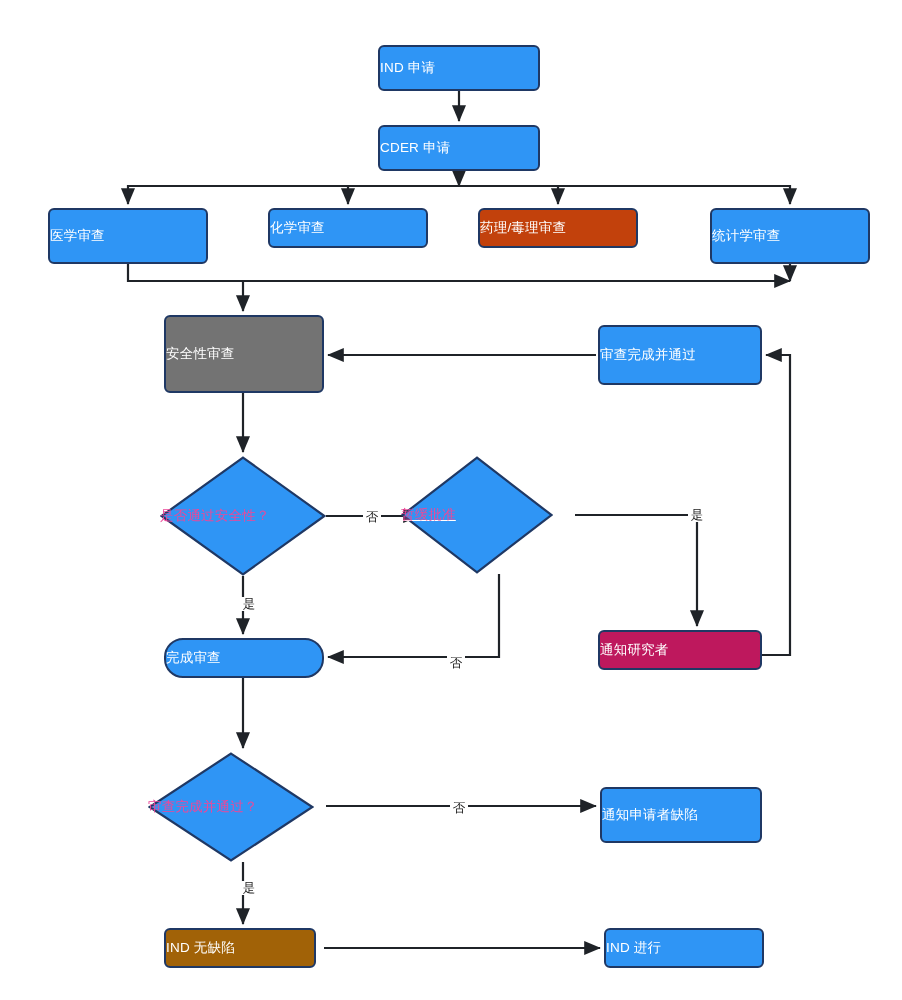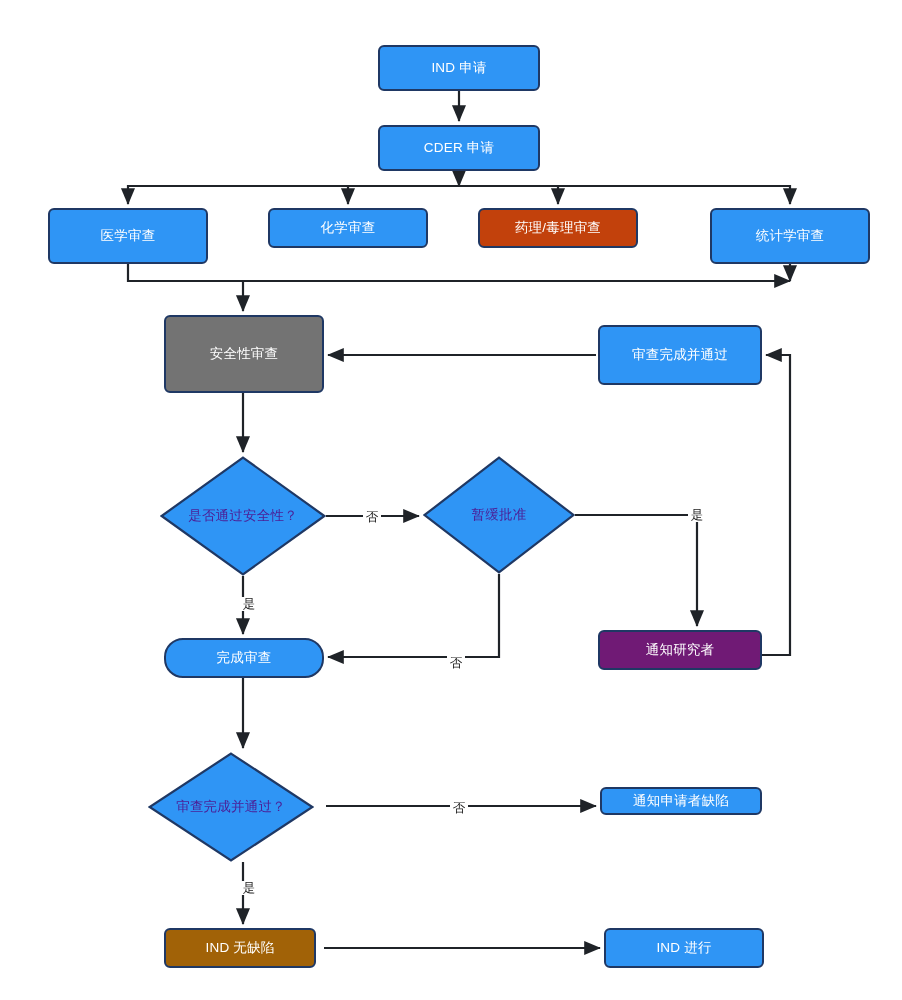--- a/index.html
+++ b/index.html
@@ -30,21 +30,21 @@
     stroke: #1f2328;
     stroke-width: 2.2;
     stroke-linejoin: miter;
     stroke-linecap: butt;
   }
   .node {
     position: absolute;
     box-sizing: border-box;
     display: flex;
     align-items: center;
-    justify-content: center;
+    justify-content: flex-start;
     color: #ffffff;
     font-size: 13.5px;
     line-height: 1.2;
     text-align: center;
     letter-spacing: 0.2px;
     white-space: nowrap;
     user-select: none;
   }
   .node.box {
     background: #2f95f5;
@@ -58,21 +58,21 @@
   .diamond-shape {
     position: absolute;
     left: 0;
     top: 0;
     width: 100%;
     height: 100%;
   }
   .diamond-label {
     position: relative;
     z-index: 2;
-    color: #4c1d95;
+    color: #ec4899;
     font-size: 13.5px;
     white-space: nowrap;
   }
   .edge-label {
     position: absolute;
     color: #1a1a1a;
     font-size: 12.5px;
     line-height: 1;
     background: #ffffff;
     padding: 1px 3px;
@@ -137,39 +137,39 @@
       </div>
       <div class="node box" style="left: 598px; top: 325px; width: 164px; height: 60px; background: rgb(47, 149, 245); border-color: rgb(31, 56, 100);">
         <span>审查完成并通过</span>
       </div>
       <div class="node diamond" style="left: 160px; top: 456px; width: 166px; height: 120px;">
         <svg class="diamond-shape" viewBox="0 0 166 120" preserveAspectRatio="none">
           <polygon points="83,1.6 164.4,60 83,118.4 1.6,60" fill="#2f95f5" stroke="#1f3864" stroke-width="2.2"></polygon>
         </svg>
         <span class="diamond-label">是否通过安全性？</span>
       </div>
-      <div class="node diamond" style="left: 423px; top: 456px; width: 152px; height: 118px;">
+      <div class="node diamond" style="left: 401px; top: 456px; width: 152px; height: 118px; text-decoration: underline;">
         <svg class="diamond-shape" viewBox="0 0 152 118" preserveAspectRatio="none">
           <polygon points="76,1.6 150.4,59 76,116.4 1.6,59" fill="#2f95f5" stroke="#1f3864" stroke-width="2.2"></polygon>
         </svg>
         <span class="diamond-label">暂缓批准</span>
       </div>
-      <div class="node box" style="left: 598px; top: 630px; width: 164px; height: 40px; background: #701a75; border-color: rgb(31, 56, 100);">
+      <div class="node box" style="left: 598px; top: 630px; width: 164px; height: 40px; background: #be185d; border-color: rgb(31, 56, 100);">
         <span>通知研究者</span>
       </div>
       <div class="node box" style="left: 164px; top: 638px; width: 160px; height: 40px; background: rgb(47, 149, 245); border-color: rgb(31, 56, 100); border-radius: 19px;">
         <span>完成审查</span>
       </div>
       <div class="node diamond" style="left: 148px; top: 752px; width: 166px; height: 110px;">
         <svg class="diamond-shape" viewBox="0 0 166 110" preserveAspectRatio="none">
           <polygon points="83,1.6 164.4,55 83,108.4 1.6,55" fill="#2f95f5" stroke="#1f3864" stroke-width="2.2"></polygon>
         </svg>
         <span class="diamond-label">审查完成并通过？</span>
       </div>
-      <div class="node box" style="left: 600px; top: 787px; width: 162px; height: 28px; background: rgb(47, 149, 245); border-color: rgb(31, 56, 100);">
+      <div class="node box" style="left: 600px; top: 787px; width: 162px; height: 56px; background: rgb(47, 149, 245); border-color: rgb(31, 56, 100);">
         <span>通知申请者缺陷</span>
       </div>
       <div class="node box" style="left: 164px; top: 928px; width: 152px; height: 40px; background: #a16207; border-color: rgb(31, 56, 100);">
         <span>IND 无缺陷</span>
       </div>
       <div class="node box" style="left: 604px; top: 928px; width: 160px; height: 40px; background: rgb(47, 149, 245); border-color: rgb(31, 56, 100);">
         <span>IND 进行</span>
       </div>
     </div>
   <div id="label-layer">

